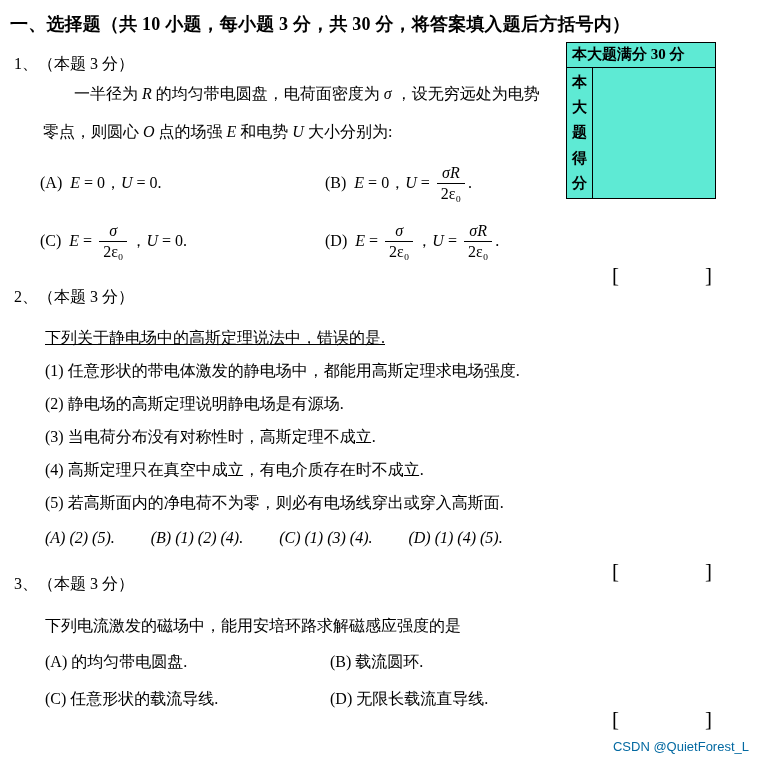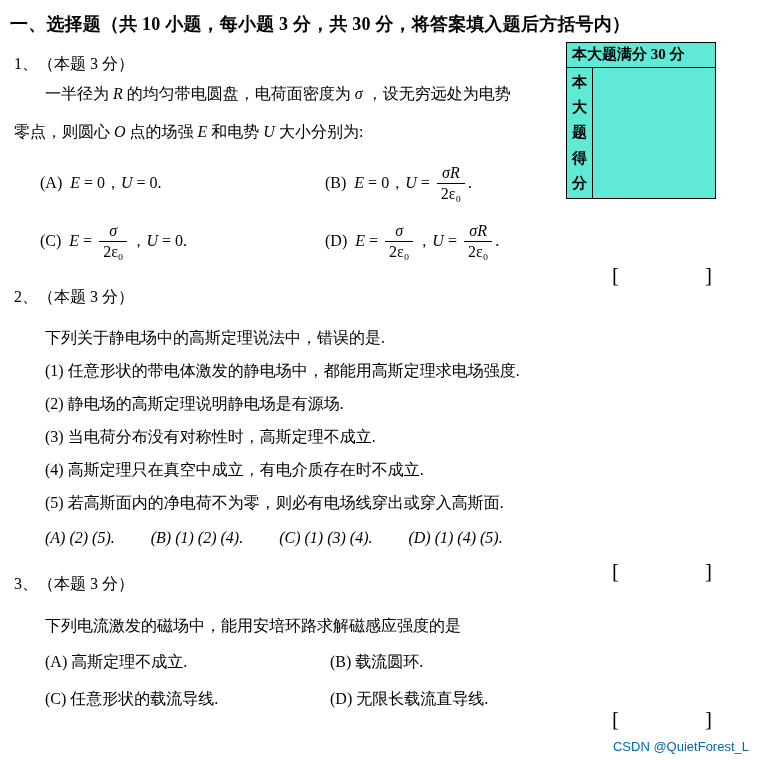--- a/index.html
+++ b/index.html
@@ -44,21 +44,21 @@
     font-size:15px;
     padding:2px 0;
   }
   .score-box-blank{flex:1;}
 
   .q-head{margin:20px 0 0 14px;}
   #q1-head{margin-top:18px;}
 
   .stem-line{margin-left:14px;line-height:38px;}
   .stem-line.indent{padding-left:31px;}
-  .stem-width{width:545px;}
+  .stem-width{width:545px;padding-left:29px;}
 
   .v{font-style:italic;}
 
   .opt-row{
     display:flex;align-items:center;
     margin:6px 0 6px 40px;
     min-height:52px;
   }
   .opt{display:flex;align-items:center;}
   .opt-col1{width:285px;}
@@ -68,21 +68,21 @@
   .frac{
     display:inline-block;
     vertical-align:middle;
     text-align:center;
     margin:0 3px;
     font-size:16px;
   }
   .frac .num{display:block;border-bottom:1px solid #000;padding:0 4px;line-height:1.2;}
   .frac .den{display:block;padding:0 4px;line-height:1.2;}
 
-  .q2-stem{margin:14px 8px 0 45px;line-height:32px;}
+  .q2-stem{margin:14px 8px 0 45px;line-height:32px;text-decoration:underline;}
   .statement{margin-left:45px;line-height:33px;}
   .answers{display:flex;margin:2px 0 0 45px;line-height:33px;column-gap:36px;font-style:italic;}
 
   .q3-stem{margin:14px 0 0 45px;line-height:34px;}
   .q3-row{display:flex;margin-left:45px;line-height:37px;}
   .q3-row .opt-col1{width:285px;}
 
   .answer-bracket{
     position:absolute;
     left:612px;
@@ -164,21 +164,21 @@
   <div class="answers">
     <span>(A) (2) (5).</span>
     <span>(B) (1) (2) (4).</span>
     <span>(C) (1) (3) (4).</span>
     <span>(D) (1) (4) (5).</span>
   </div>
 
   <div class="q-head">3、（本题 3 分）</div>
   <div class="q3-stem">下列电流激发的磁场中，能用安培环路求解磁感应强度的是</div>
   <div class="q3-row">
-    <span class="opt-col1">(A) 高斯定理不成立.</span>
+    <span class="opt-col1">(A) 的均匀带电圆盘.</span>
     <span>(B) 载流圆环.</span>
   </div>
   <div class="q3-row">
     <span class="opt-col1">(C) 任意形状的载流导线.</span>
     <span>(D) 无限长载流直导线.</span>
   </div>
 
   <div class="answer-bracket" id="bracket-q1">
     <span>[</span>
     <span>]</span>

